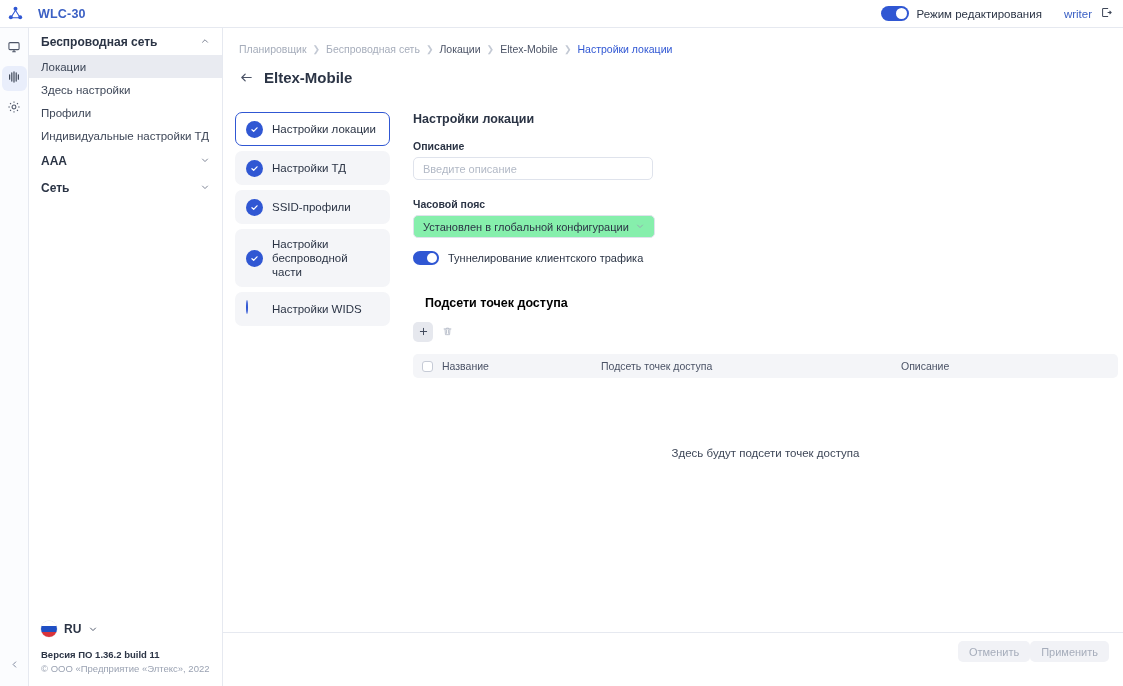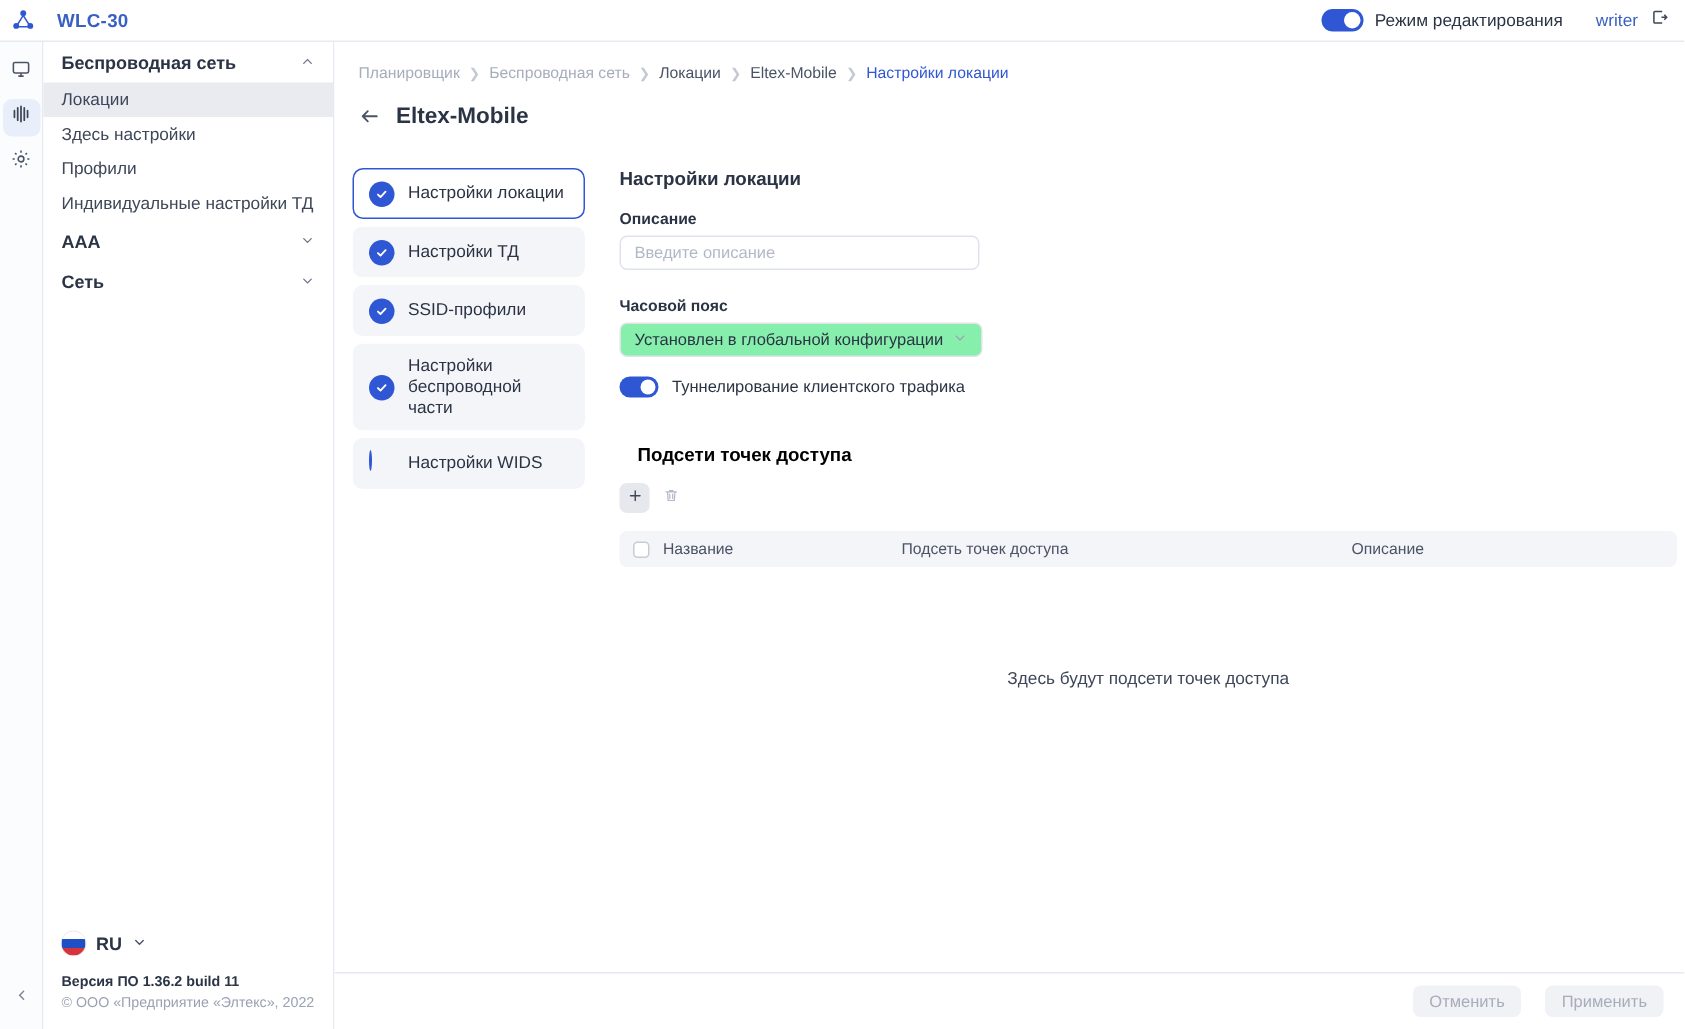--- a/index.html
+++ b/index.html
@@ -214,26 +214,26 @@
   .th-subnet { width: 300px; flex: 0 0 300px; }
   .th-desc { flex: 1 1 auto; }
   .empty-msg {
     text-align: center; width: 705px;
     font-size: 11.5px; color: #3e4758;
     margin-top: 69px;
   }
 
   
   .footer {
-    position: absolute; left: 0; right: 0; bottom: 0;
+    position: absolute; left: 0; right: 0; bottom: 16px;
     height: 38px;
     border-top: 1px solid #e6e9f0;
     background: #ffffff;
     display: flex; align-items: center; justify-content: flex-end;
-    padding-right: 14px; gap: 16px;
+    padding-right: 14px; gap: 0;
   }
   .btn {
     height: 21px; border-radius: 5px;
     padding: 0 11px;
     display: flex; align-items: center;
     font-size: 11px;
     border: none; cursor: default;
     font-family: "Liberation Sans", sans-serif;
   }
   .btn.disabled { background: #f1f2f6; color: #a6adbb; }

